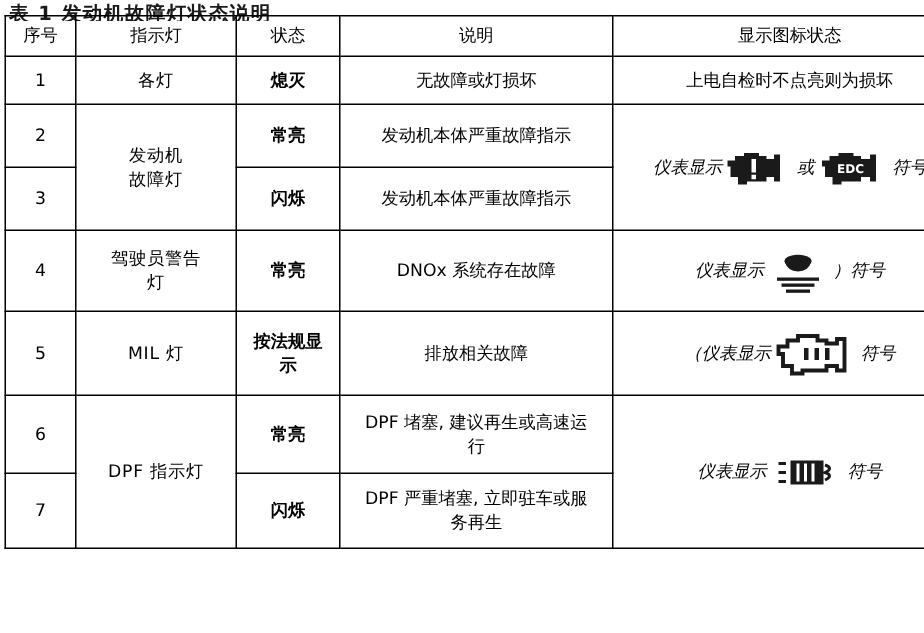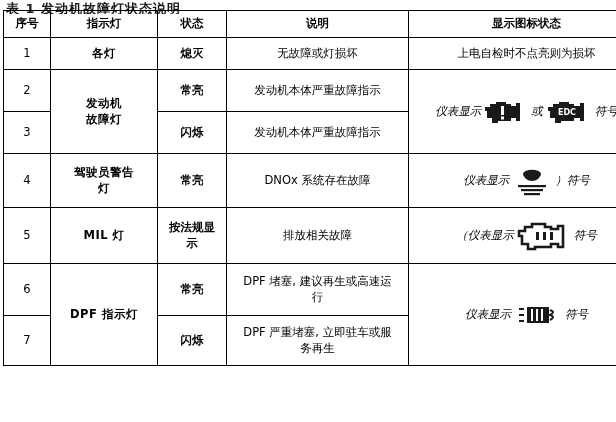--- a/index.html
+++ b/index.html
@@ -58,23 +58,23 @@
 
   .row-h { height: 27px; }
   .row-1 { height: 32px; }
   .row-2 { height: 42px; }
   .row-3 { height: 42px; }
   .row-4 { height: 54px; }
   .row-5 { height: 56px; }
   .row-6 { height: 52px; }
   .row-7 { height: 50px; }
 
-  .hdr { font-weight: bold; }
+  .hdr { font-weight: normal; }
   .bold { font-weight: bold; }
-  .lamp-name { font-weight: bold; letter-spacing: 0.5px; margin-left: 48px; }
+  .lamp-name { font-weight: normal; letter-spacing: 0.5px; margin-left: 48px; }
   .desc {
     text-align: left;
     padding-left: 6px;
     font-weight: normal;
   }
   .underline-dnox { }
   .iconcell {
     display: flex;
     align-items: center;
     justify-content: center;

